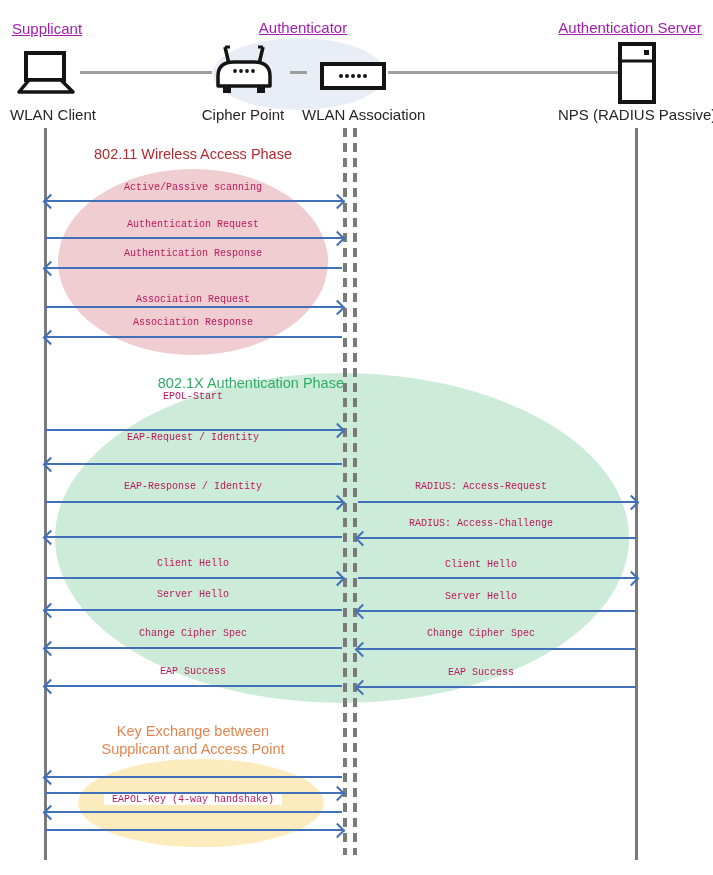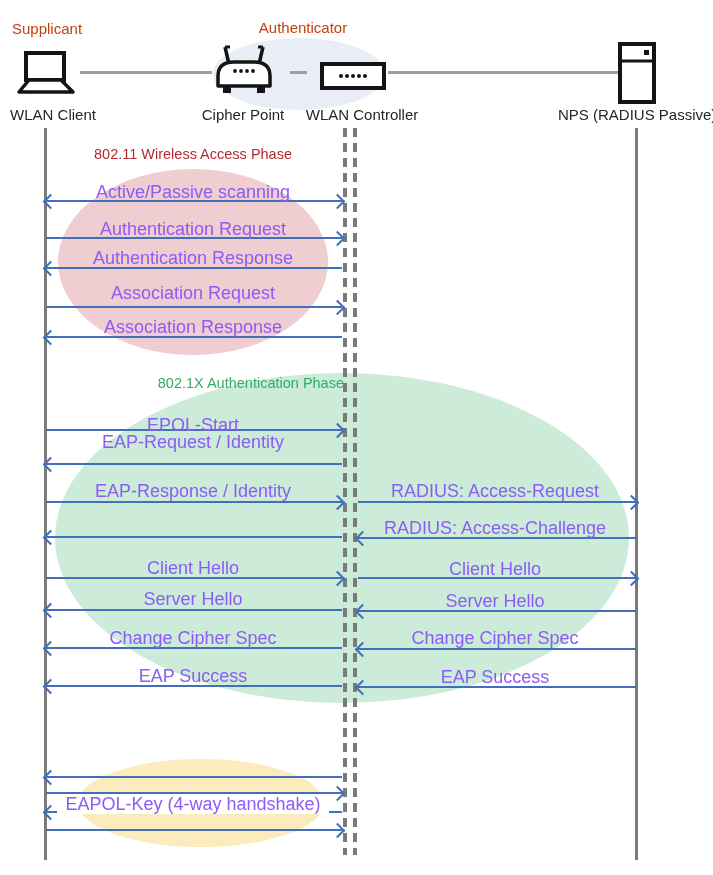--- a/index.html
+++ b/index.html
@@ -2,21 +2,21 @@
 <html><head>
 <meta charset="utf-8">
 <style>
   html,body{margin:0;padding:0;background:#fff;}
   #stage{
     position:relative;width:713px;height:875px;background:#fff;overflow:hidden;
     font-family:"Liberation Sans",sans-serif;color:#1f1f1f;
   }
   .abs{position:absolute;}
   
-  .role-label{font-size:15px;color:#c2410c;white-space:nowrap;}
+  .role-label{font-size:15px;color:#a21caf;white-space:nowrap;text-decoration:underline;}
   .node-label{font-size:15px;color:#262626;white-space:nowrap;text-align:center;}
   
   .ellipse{position:absolute;border-radius:50%;z-index:1;}
   .e-blue  {background:#e9edf6;}
   .e-pink  {background:#efcdd1;}
   .e-green {background:#ccebd8;}
   .e-yellow{background:#fcecbd;}
   
   .conn{position:absolute;height:3px;background:#9e9e9e;z-index:2;}
   
@@ -24,23 +24,23 @@
   .lifeline-dashed{
     position:absolute;top:128px;height:727px;width:4px;z-index:2;
     background:repeating-linear-gradient(to bottom,#7a7a7a 0 9px,transparent 9px 15px);
   }
   
   .phase-title{position:absolute;width:280px;text-align:center;font-size:14.5px;z-index:4;white-space:nowrap;}
   .p1{color:#b42a2e;}
   .p2{color:#2fae66;}
   .p3{color:#e28550;line-height:18px;}
   
-  .msg-label{position:absolute;width:280px;text-align:center;font-size:18px;color:#8b5cf6;z-index:4;white-space:nowrap;}
+  .msg-label{position:absolute;width:280px;text-align:center;font-size:10px;color:#be185d;z-index:4;white-space:nowrap;font-family:Liberation Mono, monospace;}
   .msg-label.lcol{left:53px;}
-  .msg-label.rcol{left:355px;}
+  .msg-label.rcol{left:341px;}
   .msg-label.boxed span{background:#fff;padding:0 8px;}
   
   .arrow{position:absolute;height:2px;background:#4170b8;z-index:3;}
   .arrow.lcol{left:46px;width:296px;}
   .arrow.rcol{left:358px;width:278px;}
   .arrow.right::after,.arrow.both::after{
     content:"";position:absolute;right:-1px;top:-4px;width:9px;height:9px;
     border-top:2.5px solid #4170b8;border-right:2.5px solid #4170b8;transform:rotate(45deg);
   }
   .arrow.left::before,.arrow.both::before{
@@ -49,20 +49,21 @@
   }
   .icon{position:absolute;z-index:3;}
 </style>
 </head>
 <body>
 
 <div id="stage">
 
   <div class="abs role-label" style="left:12px;top:20px;">Supplicant</div>
   <div class="abs role-label" style="left:243px;top:19px;width:120px;text-align:center;">Authenticator</div>
+  <div class="abs role-label" style="left:555px;top:19px;width:150px;text-align:center;">Authentication Server</div>
 
   <div class="ellipse e-blue" style="left:213px;top:38px;width:172px;height:72px;"></div>
 
   <div class="conn" style="left:80px;top:71px;width:132px;"></div>
   <div class="conn" style="left:290px;top:71px;width:17px;"></div>
   <div class="conn" style="left:388px;top:71px;width:230px;"></div>
 
   <div class="icon" style="left:12px;top:50px;">
     <svg width="68" height="48" viewBox="0 0 68 48">
       <rect x="14" y="3" width="38" height="27" fill="#fff" stroke="#141414" stroke-width="4"></rect>
@@ -95,51 +96,55 @@
   <div class="icon" style="left:618px;top:42px;">
     <svg width="38" height="62" viewBox="0 0 38 62">
       <rect x="2" y="2" width="34" height="58" fill="#fff" stroke="#141414" stroke-width="4"></rect>
       <line x1="2" y1="19" x2="36" y2="19" stroke="#141414" stroke-width="3"></line>
       <rect x="26" y="8" width="5" height="5" fill="#141414"></rect>
     </svg>
   </div>
 
   <div class="abs node-label" style="left:8px;top:106px;width:90px;">WLAN Client</div>
   <div class="abs node-label" style="left:193px;top:106px;width:100px;">Cipher Point</div>
-  <div class="abs node-label" style="left:302px;top:106px;width:120px;">WLAN Controller</div>
+  <div class="abs node-label" style="left:302px;top:106px;width:120px;">WLAN Association</div>
   <div class="abs node-label" style="left:558px;top:106px;width:150px;">NPS (RADIUS Passive)</div>
 
   <div class="ellipse e-pink" style="left:58px;top:169px;width:270px;height:186px;"></div>
   <div class="ellipse e-green" style="left:55px;top:373px;width:574px;height:330px;"></div>
   <div class="ellipse e-yellow" style="left:78px;top:759px;width:246px;height:88px;"></div>
 
   <div class="lifeline" style="left:44px;"></div>
   <div class="lifeline-dashed" style="left:343px;"></div>
   <div class="lifeline-dashed" style="left:353px;"></div>
   <div class="lifeline" style="left:635px;"></div>
 
   <div class="phase-title p1" style="left:53px;top:146px;">802.11 Wireless Access Phase</div>
   <div class="phase-title p2" style="left:64px;top:375px;text-align:right;">802.1X Authentication Phase</div>
+  <div class="phase-title p3" style="left:53px;top:722px;">
+    <div>Key Exchange between</div>
+    <div>Supplicant and Access Point</div>
+  </div>
 
   <div class="msg-label lcol" style="top:182px;">Active/Passive scanning</div>
   <div class="arrow lcol both" style="top:200px;"></div>
 
   <div class="msg-label lcol" style="top:219px;">Authentication Request</div>
   <div class="arrow lcol right" style="top:237px;"></div>
 
   <div class="msg-label lcol" style="top:248px;">Authentication Response</div>
   <div class="arrow lcol left" style="top:267px;"></div>
 
-  <div class="msg-label lcol" style="top:283px;">Association Request</div>
+  <div class="msg-label lcol" style="top:294px;">Association Request</div>
   <div class="arrow lcol right" style="top:306px;"></div>
 
   <div class="msg-label lcol" style="top:317px;">Association Response</div>
   <div class="arrow lcol left" style="top:336px;"></div>
 
-  <div class="msg-label lcol" style="top:415px;">EPOL-Start</div>
+  <div class="msg-label lcol" style="top:391px;">EPOL-Start</div>
   <div class="arrow lcol right" style="top:429px;"></div>
 
   <div class="msg-label lcol" style="top:432px;">EAP-Request / Identity</div>
   <div class="arrow lcol left" style="top:463px;"></div>
 
   <div class="msg-label lcol" style="top:481px;">EAP-Response / Identity</div>
   <div class="arrow lcol right" style="top:501px;"></div>
 
   <div class="arrow lcol left" style="top:536px;"></div>
 

